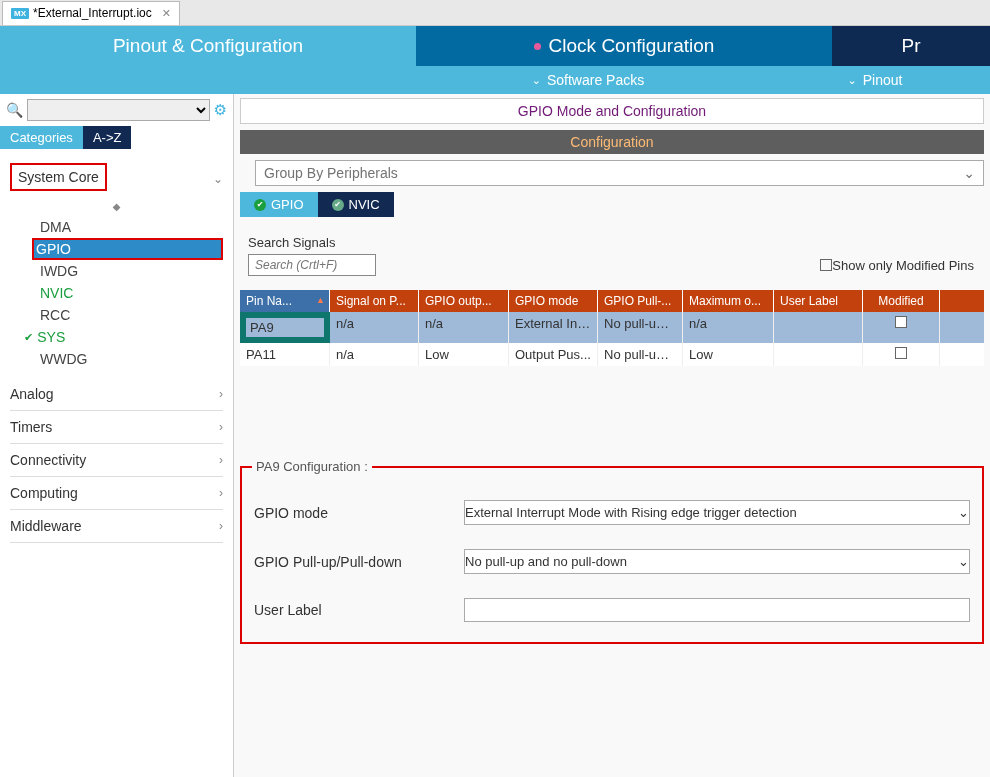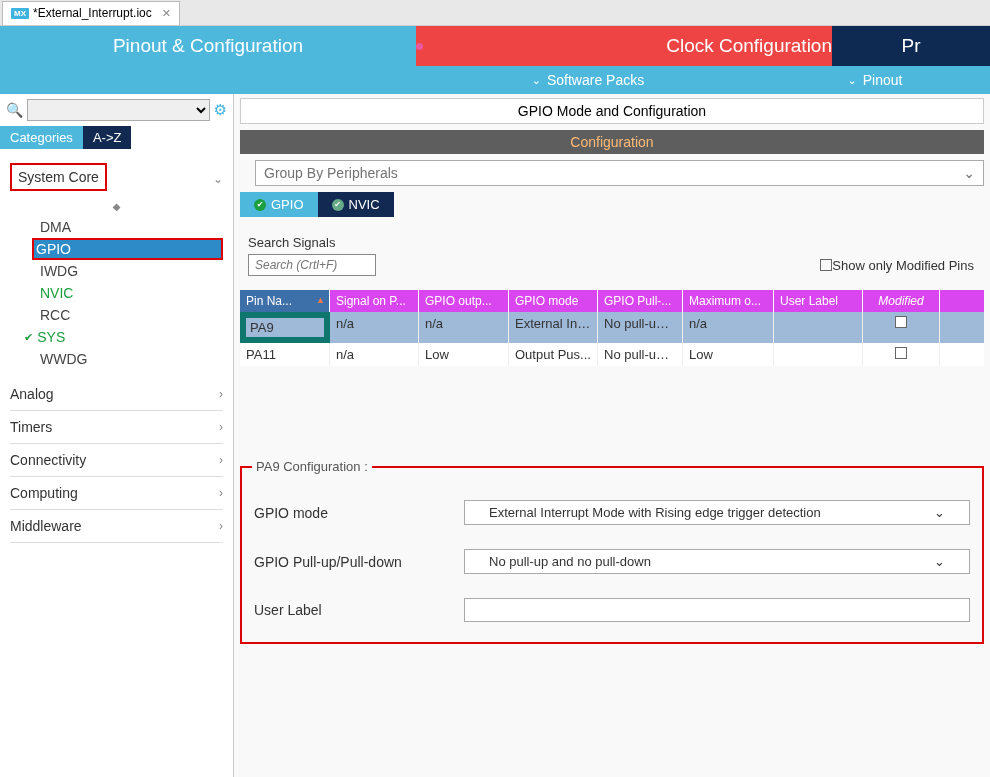--- a/index.html
+++ b/index.html
@@ -8,21 +8,21 @@
 
 .tab-bar { height: 26px; background: #e8e8e8; border-bottom: 1px solid #ccc; display: flex; align-items: center; padding-left: 2px; }
 .file-tab { background: #fff; border: 1px solid #bbb; border-bottom: none; height: 24px; padding: 3px 8px; display: flex; align-items: center; font-size: 12px; gap: 4px; }
 .mx-badge { background: #3fb3df; color: #fff; font-size: 8px; font-weight: bold; padding: 1px 3px; border-radius: 1px; }
 .file-tab .close { margin-left: 6px; color: #888; font-size: 11px; }
 
 
 .main-nav { height: 40px; display: flex; background: #1a2a4a; }
 .main-nav-tab { flex: 1; display: flex; align-items: center; justify-content: center; color: #fff; font-size: 19px; font-weight: 300; cursor: pointer; }
 .main-nav-tab.active { background: #4db8dc; }
-.main-nav-tab.middle { background: #ef4444; position: relative; justify-content: space-between; }
+.main-nav-tab.middle { background: #0369a1; position: relative; }
 .dot-pink { width: 7px; height: 7px; background: #e85a9b; border-radius: 50%; margin-right: 8px; }
 .main-nav-tab.right { background: #0e2a52; }
 
 
 .sub-nav { height: 28px; background: #4db8dc; display: flex; align-items: center; color: #fff; font-size: 14px; }
 .sub-nav-empty { width: 416px; }
 .sub-nav-item { flex: 1; display: flex; align-items: center; justify-content: center; gap: 6px; }
 .chev-down { font-size: 11px; }
 
 
@@ -49,21 +49,21 @@
 .up-arrow { text-align: center; color: #888; font-size: 10px; padding: 2px 0; }
 
 .cat-items { padding: 2px 0 8px 26px; }
 .cat-item { font-size: 14px; color: #444; padding: 3px 4px; cursor: pointer; display: flex; align-items: center; gap: 4px; }
 .cat-item.selected { background: #2d8cc8; color: #fff; border: 2px solid #d00; padding: 1px 2px; margin-left: -4px; }
 .cat-item.green { color: #1a9e3e; }
 .cat-item .check { color: #1a9e3e; font-size: 11px; margin-left: -16px; }
 
 
 .right-panel { flex: 1; display: flex; flex-direction: column; background: #f9f9f9; overflow: hidden; }
-.panel-header { background: #fff; border: 1px solid #ccc; margin: 4px 6px 0 6px; text-align: center; padding: 4px; font-size: 14px; color: #000000; }
+.panel-header { background: #fff; border: 1px solid #ccc; margin: 4px 6px 0 6px; text-align: center; padding: 4px; font-size: 14px; color: #701a75; }
 
 .config-bar { background: #5e5e5e; color: #fdba74; text-align: center; padding: 4px; font-size: 14px; margin: 6px 6px 0 6px; }
 
 .group-select { margin: 6px 6px 0 21px; border: 1px solid #aaa; background: #fff; padding: 4px 8px; font-size: 14px; color: #737373; display: flex; align-items: center; justify-content: space-between; }
 
 .sub-tabs { display: flex; margin: 6px 6px 0 6px; }
 .sub-tab { padding: 5px 14px; font-size: 13px; color: #fff; display: flex; align-items: center; gap: 5px; cursor: pointer; }
 .sub-tab.active { background: #4db8dc; }
 .sub-tab.inactive { background: #122a52; }
 .sub-tab .ok { width: 12px; height: 12px; border-radius: 50%; background: #1a9e3e; display: inline-flex; align-items: center; justify-content: center; font-size: 8px; }
@@ -71,48 +71,48 @@
 
 .search-signals { margin: 18px 6px 8px 14px; }
 .search-signals-label { font-size: 13px; color: #333; margin-bottom: 4px; }
 .search-signals-row { display: flex; align-items: center; gap: 20px; }
 .search-signals input { width: 128px; height: 22px; border: 1px solid #888; padding: 2px 6px; font-size: 12px; font-style: italic; color: #888; }
 .show-modified { margin-left: auto; display: flex; align-items: center; font-size: 13px; color: #333; margin-right: 10px; }
 .show-modified .cb { width: 12px; height: 12px; border: 1px solid #666; }
 
 
 .pin-table { margin: 6px 6px 0 6px; }
-.pin-table-head { display: flex; background: #d946ef; }
+.pin-table-head { display: flex; background: #c2410c; }
 .pin-th { color: #fff; font-size: 12px; padding: 4px 6px; border-right: 1px solid #fff; white-space: nowrap; overflow: hidden; text-overflow: ellipsis; }
 .pin-th.sorted { background: #3d6fa8; position: relative; }
 .pin-th .sort { color: #ff7a4a; font-size: 9px; position: absolute; right: 4px; top: 5px; }
 
 .pin-row { display: flex; font-size: 13px; color: #333; }
 .pin-row.selected { background: #9fb9d8; }
 .pin-row.alt { background: #fff; }
 .pin-td { padding: 4px 6px; border-right: 1px solid #eee; overflow: hidden; white-space: nowrap; text-overflow: ellipsis; }
 .pin-td.boxed { border: 6px solid #0f766e; padding: 2px 4px; }
 .pin-td .cb2 { width: 12px; height: 12px; border: 1px solid #666; display: inline-block; background: #fff; margin: 0 auto; }
 .pin-td.center { text-align: center; }
 
 .col-pin { width: 90px; }
 .col-sig { width: 89px; }
 .col-out { width: 90px; }
 .col-mode { width: 89px; }
 .col-pull { width: 85px; }
 .col-max { width: 91px; }
 .col-label { width: 89px; }
-.col-mod { width: 77px; font-style: italic; }
+.col-mod { width: 77px; }
 
 
 .config-form { margin: 100px 6px 6px 6px; border: 2px solid #d00; padding: 8px 12px 20px 12px; position: relative; }
 .config-form-title { position: absolute; top: -9px; left: 10px; background: #f9f9f9; padding: 0 4px; font-size: 13px; color: #555; }
 .form-row { display: flex; align-items: center; margin-top: 24px; }
 .form-label { width: 210px; font-size: 14px; color: #333; }
-.form-select { flex: 1; border: 1px solid #aaa; background: #fff; padding: 4px 24px; font-size: 13px; color: #333; display: flex; align-items: center; justify-content: space-between; }
+.form-select { flex: 1; border: 1px solid #aaa; background: #fff; padding: 4px 0; font-size: 13px; color: #333; display: flex; align-items: center; justify-content: space-between; }
 .form-input { flex: 1; border: 1px solid #aaa; background: #fff; height: 24px; }
 </style>
 </head>
 <body>
 
 <div class="tab-bar">
   <div class="file-tab">
     <span class="mx-badge">MX</span>
     <span>*External_Interrupt.ioc</span>
     <span class="close">✕</span>

